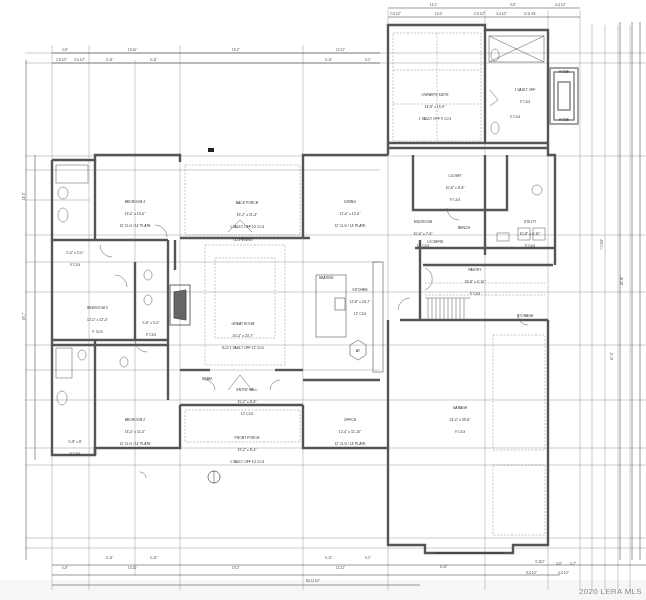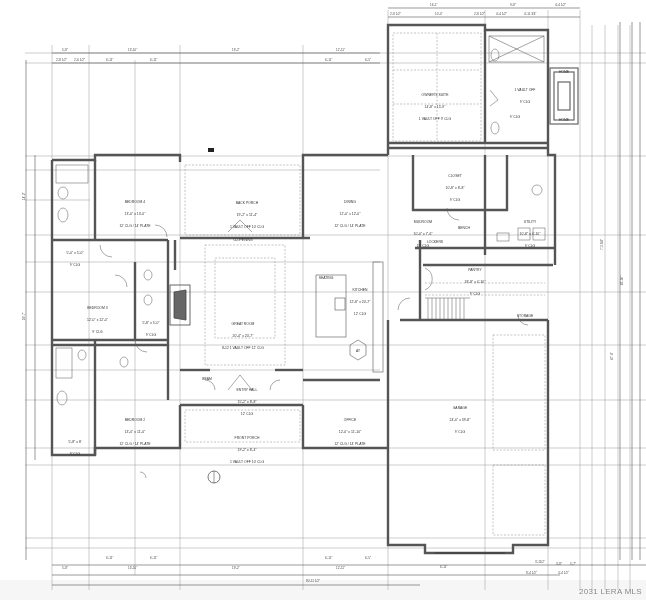--- a/index.html
+++ b/index.html
@@ -346,13 +346,13 @@
 <div class="dim" style="left:570px;top:562px;">5'-7"</div>
 <div class="dim" style="left:526px;top:571px;">8'-4 1/2"</div>
 <div class="dim" style="left:558px;top:571px;">4'-4 1/2"</div>
 
 <div class="dim" style="left:620px;top:285px;transform:rotate(-90deg);transform-origin:left top;">85'-10"</div>
 <div class="dim" style="left:610px;top:360px;transform:rotate(-90deg);transform-origin:left top;">47'-4"</div>
 <div class="dim" style="left:600px;top:250px;transform:rotate(-90deg);transform-origin:left top;">7'-2 3/4"</div>
 <div class="dim" style="left:22px;top:200px;transform:rotate(-90deg);transform-origin:left top;">14'-3"</div>
 <div class="dim" style="left:22px;top:320px;transform:rotate(-90deg);transform-origin:left top;">50'-7"</div>
 
-<div class="wm">2031 LERA MLS</div>
+<div class="wm">2020 LERA MLS</div>
 
 </body></html>

